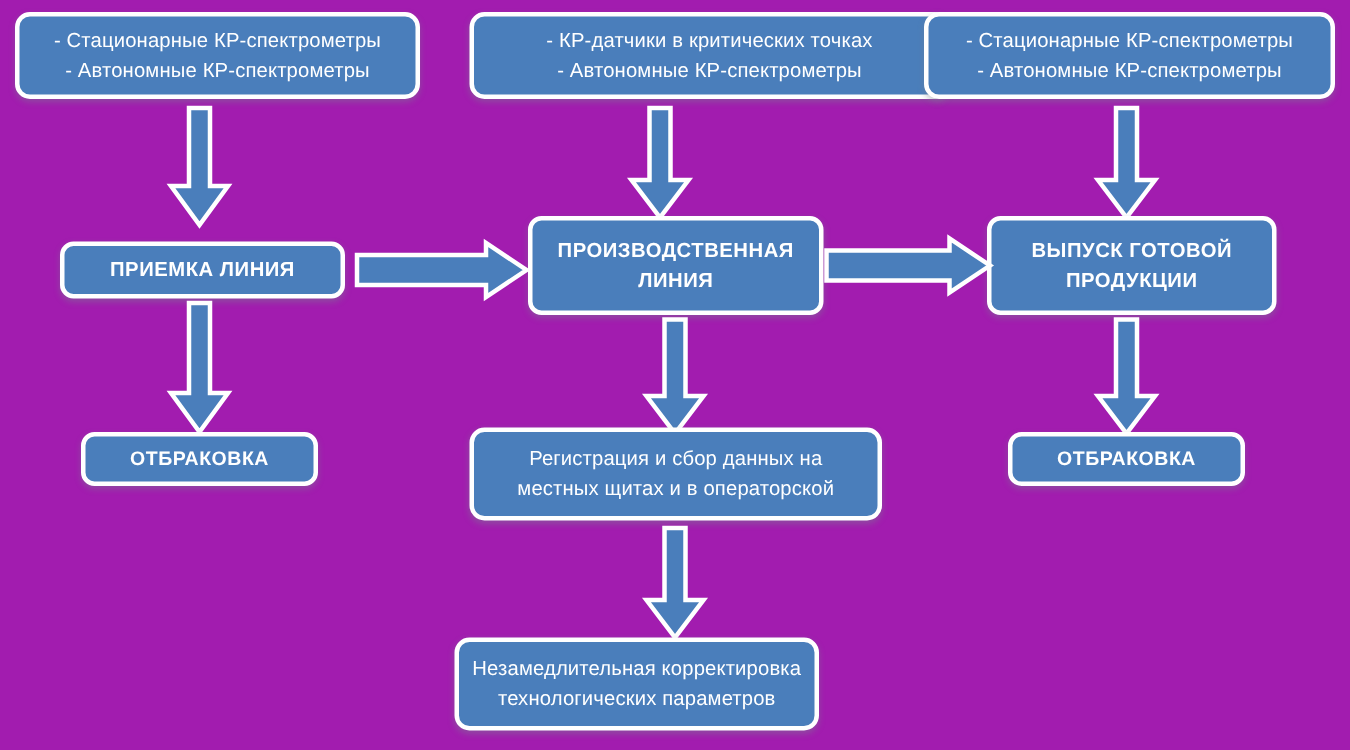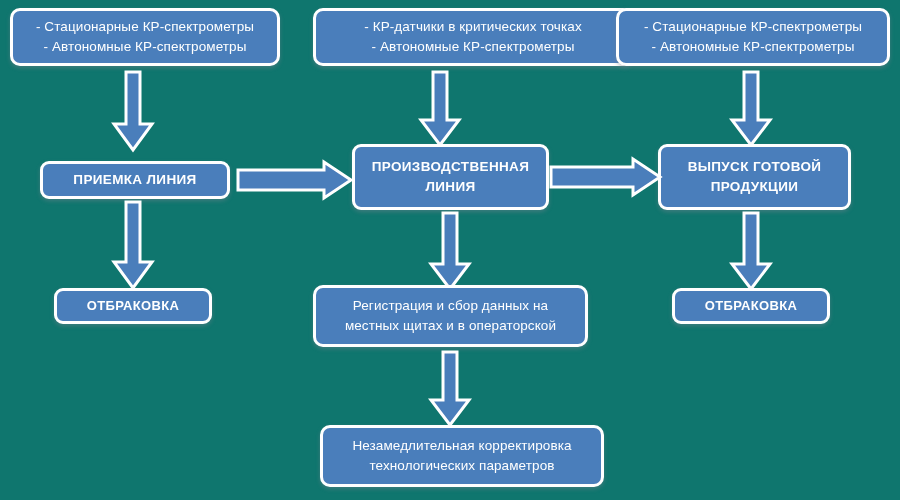--- a/index.html
+++ b/index.html
@@ -5,21 +5,21 @@
 <style>
   html, body {
     margin: 0;
     padding: 0;
     background: #ffffff;
   }
   #canvas {
     position: relative;
     width: 900px;
     height: 500px;
-    background: #0f766e;
+    background: #a21caf;
     overflow: hidden;
     font-family: "Liberation Sans", "DejaVu Sans", sans-serif;
     -webkit-font-smoothing: antialiased;
   }
 
   
   .node {
     position: absolute;
     box-sizing: border-box;
     background: #4a7ebb;
@@ -168,18 +168,18 @@
   <div class="node reject" style="left:672px; top:288px; width:158px; height:36px;">
     <span class="txt">ОТБРАКОВКА</span>
   </div>
 
   <div class="arrow" style="left:428px; top:350px;">
     <svg width="44" height="78" viewBox="0 0 44 78" aria-hidden="true">
       <polygon class="body" points="15,2 29,2 29,50 41,50 22,75 3,50 15,50"></polygon>
     </svg>
   </div>
 
-  <div class="node info" style="left:320px; top:425px; width:284px; height:62px;">
+  <div class="node info" style="left:303px; top:425px; width:243px; height:62px;">
     <span class="txt">Незамедлительная корректировка
 технологических параметров</span>
   </div>
 
 </div>
 
 </body></html>

